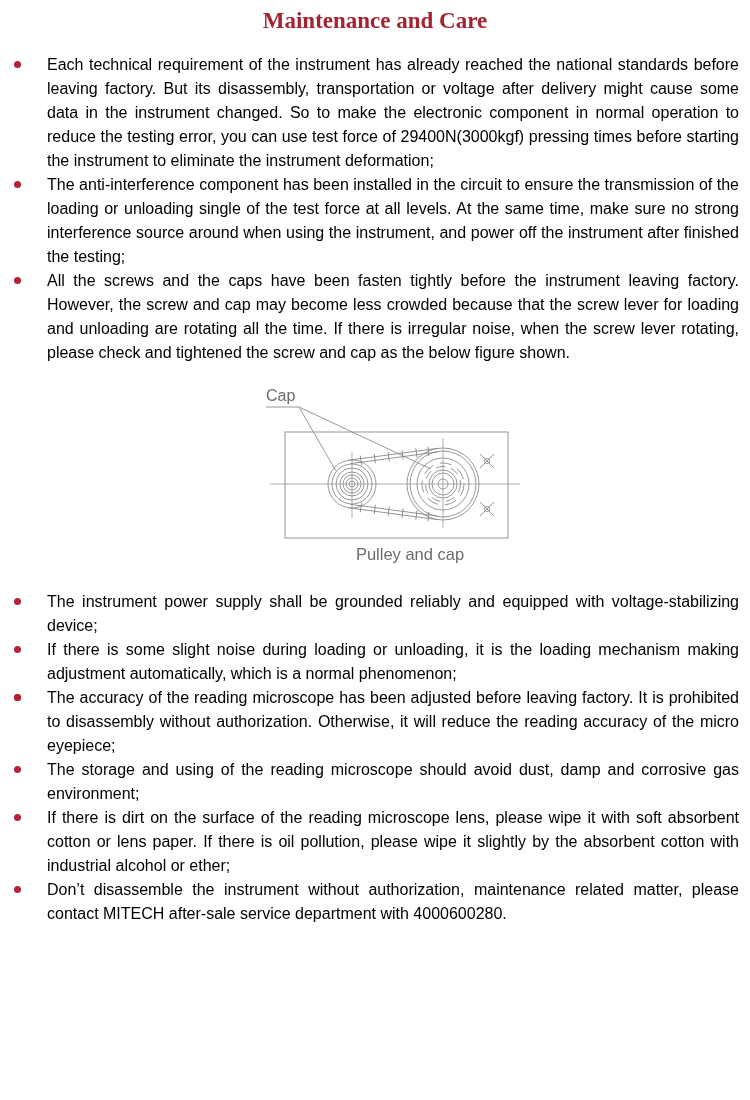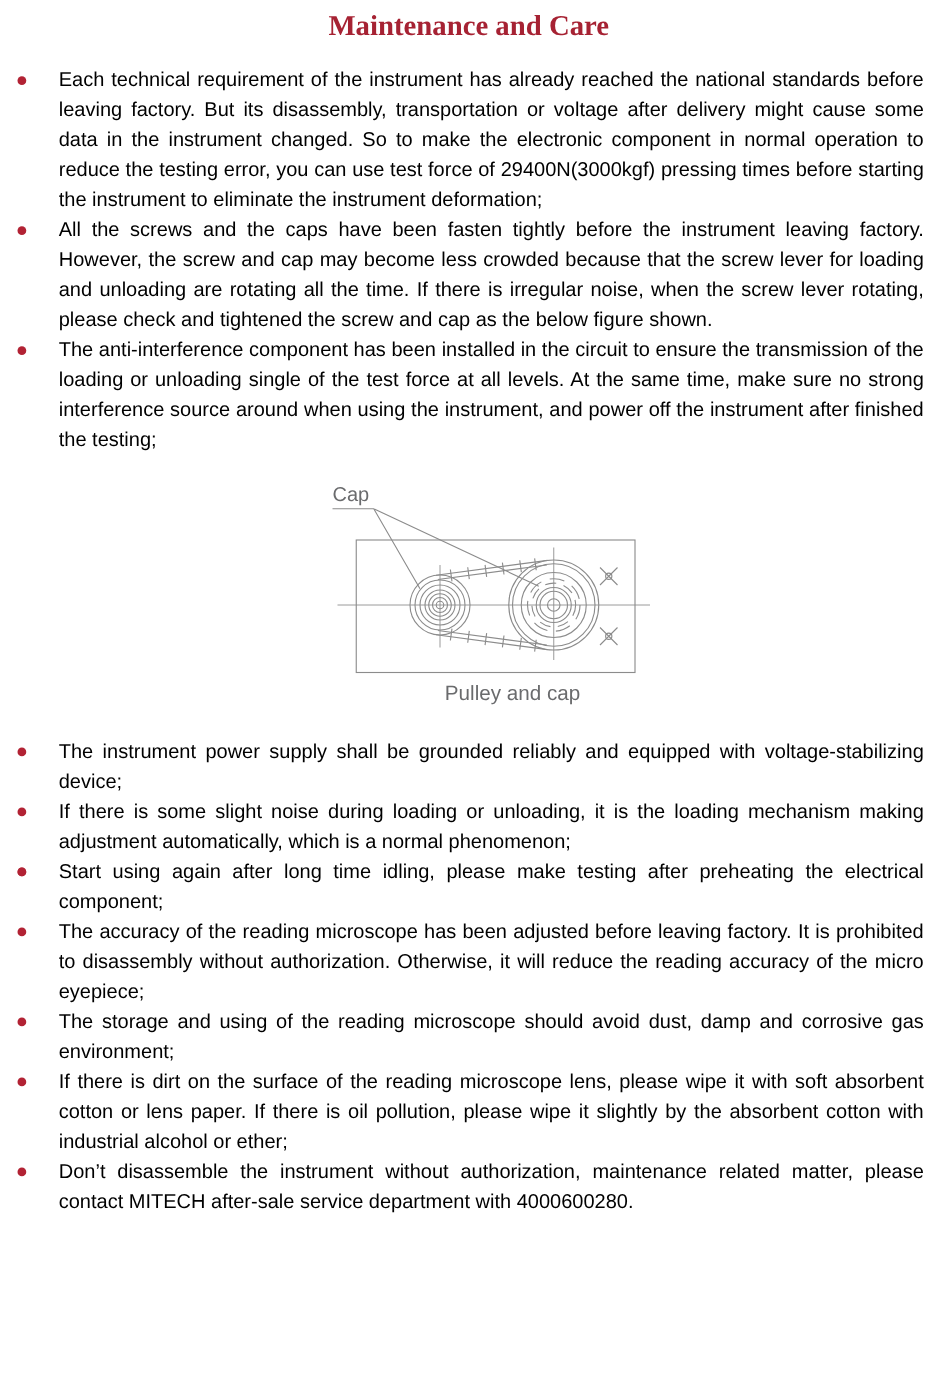--- a/index.html
+++ b/index.html
@@ -57,25 +57,25 @@
 
   <h1 class="title">Maintenance and Care</h1>
 
   <ul class="blist first">
     <li class="bitem">
       <span class="dot"></span>
       <span>Each technical requirement of the instrument has already reached the national standards before leaving factory. But its disassembly, transportation or voltage after delivery might cause some data in the instrument changed. So to make the electronic component in normal operation to reduce the testing error, you can use test force of 29400N(3000kgf) pressing times before starting the instrument to eliminate the instrument deformation;</span>
     </li>
     <li class="bitem">
       <span class="dot"></span>
-      <span>All the screws and the caps have been fasten tightly before the instrument leaving factory. However, the screw and cap may become less crowded because that the screw lever for loading and unloading are rotating all the time. If there is irregular noise, when the screw lever rotating, please check and tightened the screw and cap as the below figure shown.</span>
+      <span>The anti-interference component has been installed in the circuit to ensure the transmission of the loading or unloading single of the test force at all levels. At the same time, make sure no strong interference source around when using the instrument, and power off the instrument after finished the testing;</span>
     </li>
     <li class="bitem">
       <span class="dot"></span>
-      <span>The anti-interference component has been installed in the circuit to ensure the transmission of the loading or unloading single of the test force at all levels. At the same time, make sure no strong interference source around when using the instrument, and power off the instrument after finished the testing;</span>
+      <span>All the screws and the caps have been fasten tightly before the instrument leaving factory. However, the screw and cap may become less crowded because that the screw lever for loading and unloading are rotating all the time. If there is irregular noise, when the screw lever rotating, please check and tightened the screw and cap as the below figure shown.</span>
     </li>
   </ul>
 
   <div class="figure">
     <svg viewBox="0 0 270 183" width="270" height="183">
       <g stroke="#8c8c8c" stroke-width="0.9" fill="none">
 
         <path d="M6 24 H39 L76 88 M39 24 L171 86"></path>
 
         <rect x="25" y="49" width="223" height="106"></rect>
@@ -134,24 +134,20 @@
     </li>
     <li class="bitem">
       <span class="dot"></span>
       <span>If there is some slight noise during loading or unloading, it is the loading mechanism making adjustment automatically, which is a normal phenomenon;</span>
     </li>
     <li class="bitem">
       <span class="dot"></span>
     </li>
     <li class="bitem">
       <span class="dot"></span>
-      <span>Start using again after long time idling, please make testing after preheating the electrical component;</span>
-    </li>
-    <li class="bitem">
-      <span class="dot"></span>
       <span>The accuracy of the reading microscope has been adjusted before leaving factory. It is prohibited to disassembly without authorization. Otherwise, it will reduce the reading accuracy of the micro eyepiece;</span>
     </li>
     <li class="bitem">
       <span class="dot"></span>
       <span>The storage and using of the reading microscope should avoid dust, damp and corrosive gas environment;</span>
     </li>
     <li class="bitem">
       <span class="dot"></span>
       <span>If there is dirt on the surface of the reading microscope lens, please wipe it with soft absorbent cotton or lens paper. If there is oil pollution, please wipe it slightly by the absorbent cotton with industrial alcohol or ether;</span>
     </li>

